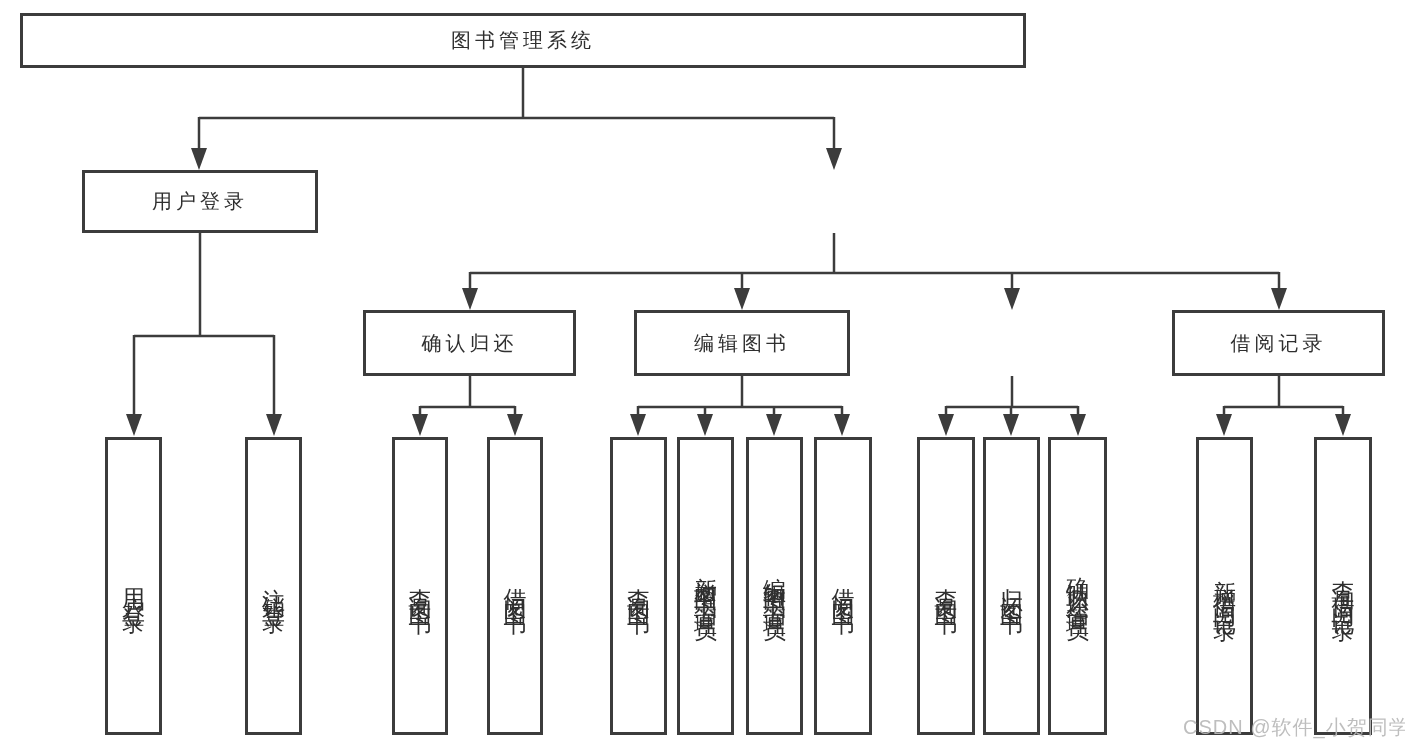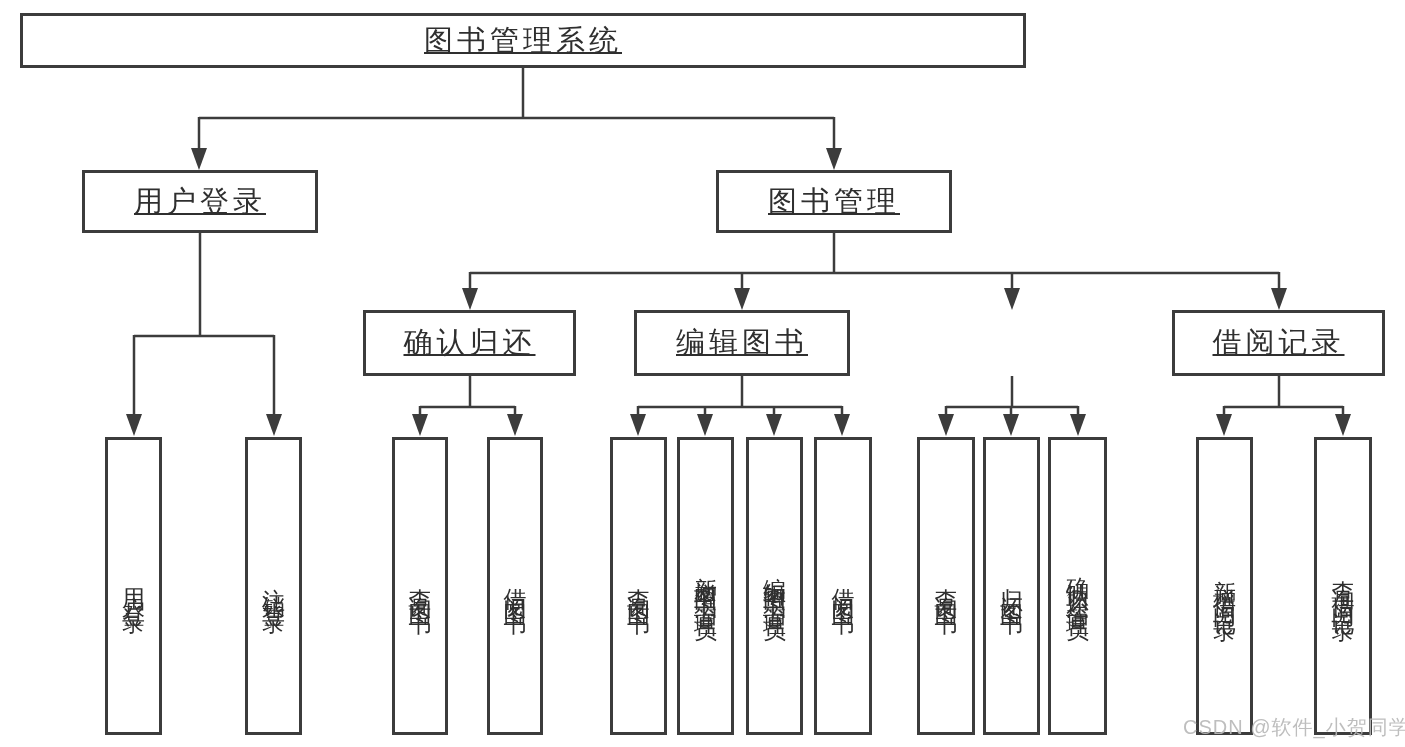--- a/index.html
+++ b/index.html
@@ -21,25 +21,24 @@
   .node {
     position: absolute;
     box-sizing: border-box;
     border: 3px solid #3c3c3c;
     background: #ffffff;
     display: flex;
     align-items: center;
     justify-content: center;
   }
   .hbox span {
-    font-size: 29px;
+    font-size: 20px;
     letter-spacing: 4px;
     white-space: nowrap;
     color: #2f2f2f;
-    text-decoration: underline;
   }
   .vbox span {
     writing-mode: vertical-rl;
     font-size: 23px;
     letter-spacing: 8px;
     line-height: 1;
     color: #2f2f2f;
     white-space: nowrap;
   }
   .vbox.long span { letter-spacing: 6px; }
@@ -135,23 +134,20 @@
     </g>
   </svg>
 
   <div class="node hbox" style="left:20px; top:13px; width:1006px; height:55px;">
     <span>图书管理系统</span>
   </div>
 
   <div class="node hbox" style="left:82px; top:170px; width:236px; height:63px;">
     <span>用户登录</span>
   </div>
-  <div class="node hbox" style="left:716px; top:170px; width:236px; height:63px;">
-    <span>图书管理</span>
-  </div>
 
   <div class="node hbox" style="left:363px; top:310px; width:213px; height:66px;">
     <span>确认归还</span>
   </div>
   <div class="node hbox" style="left:634px; top:310px; width:216px; height:66px;">
     <span>编辑图书</span>
   </div>
   <div class="node hbox" style="left:1172px; top:310px; width:213px; height:66px;">
     <span>借阅记录</span>
   </div>

